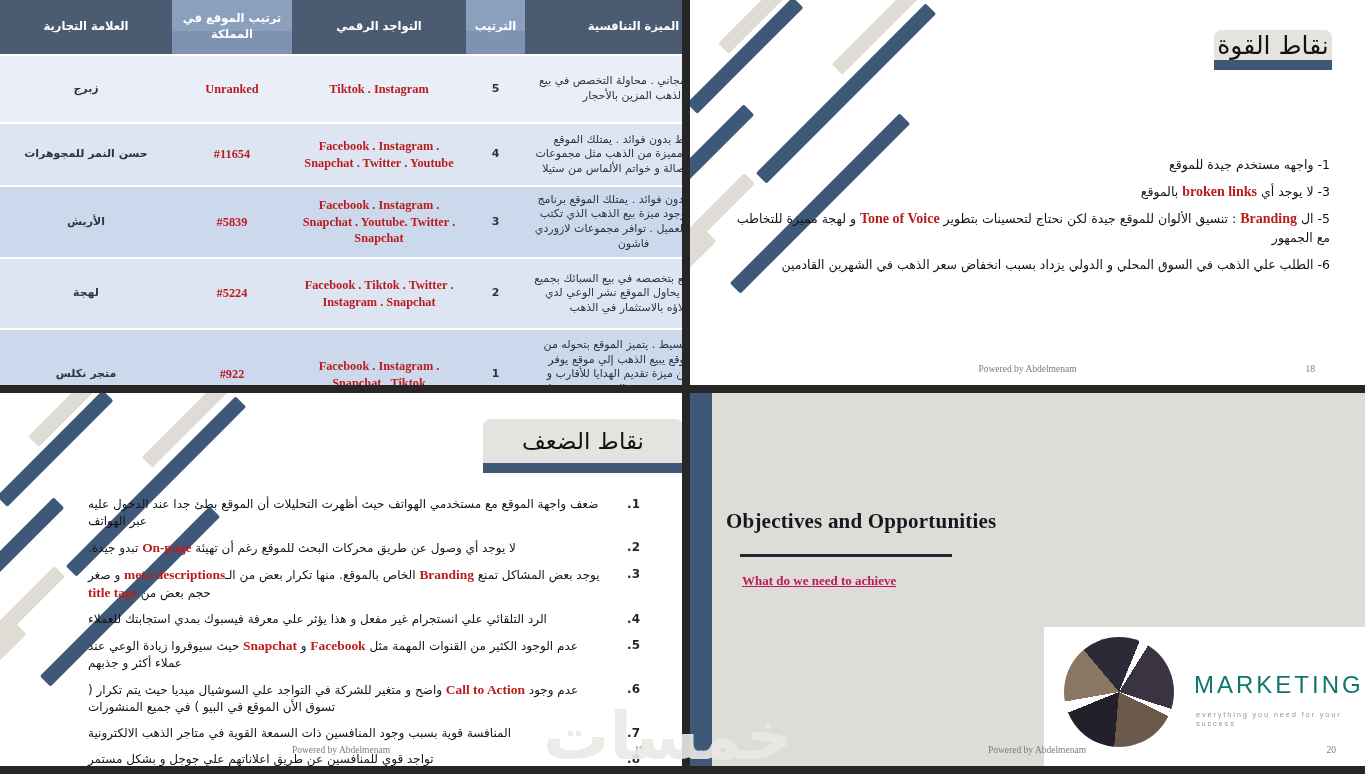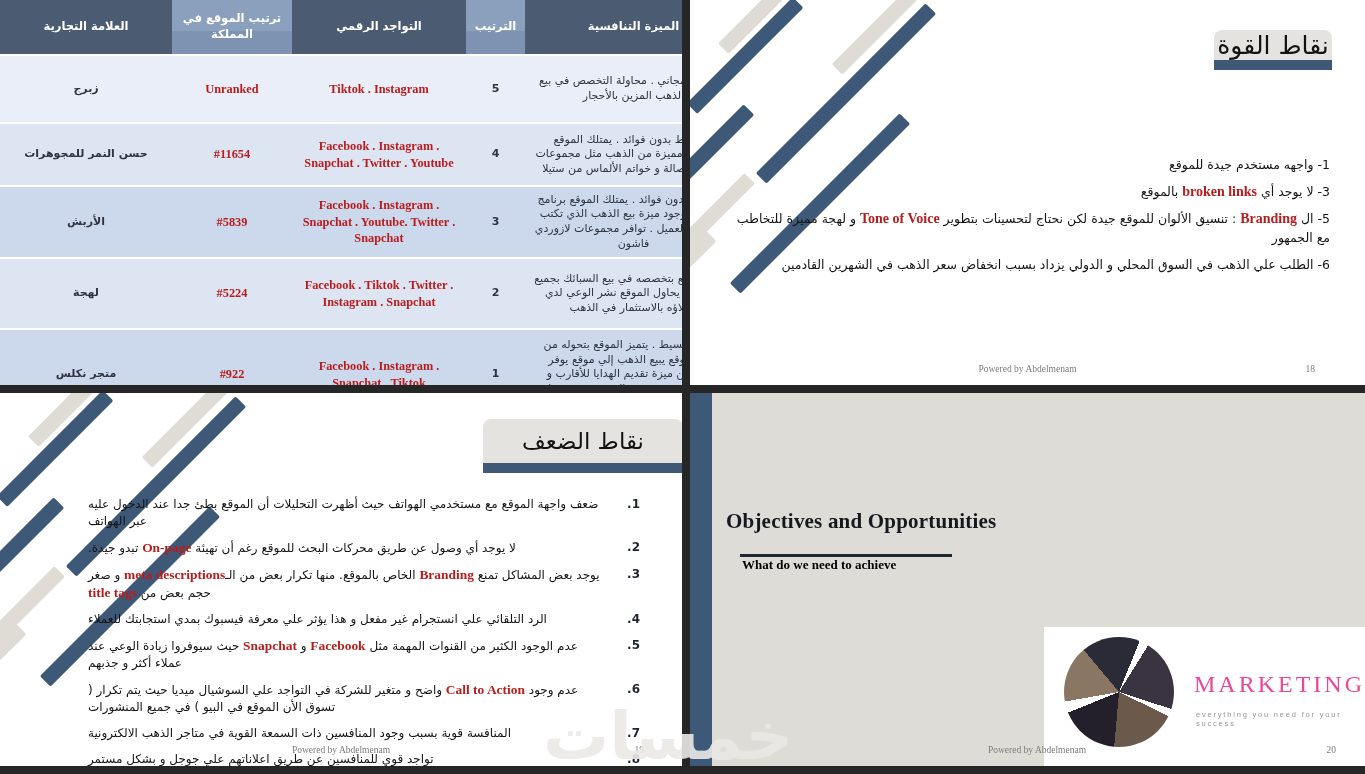--- a/index.html
+++ b/index.html
@@ -68,31 +68,31 @@
       font-family:"Liberation Serif",serif;font-size:9.5px;color:#7c7c7c;}
   .pgnum{position:absolute;bottom:11px;font-family:"Liberation Serif",serif;
       font-size:9.5px;color:#7c7c7c;}
   .pg2{right:50px;} .pg3{right:38px;} .pg4{right:48px;margin-left:24px;}
 
   
   .leftbar{position:absolute;left:0;top:0;width:22px;height:100%;background:#3e5878;}
   .obj-title{position:absolute;left:36px;top:116px;font-family:"Liberation Serif",serif;
       font-weight:bold;font-size:21px;color:#15191f;letter-spacing:.2px;}
   .obj-rule{position:absolute;left:50px;top:161px;width:212px;height:3px;background:#1f2733;}
-  .obj-sub{position:absolute;left:52px;top:164px;font-family:"Liberation Serif",serif;
-      font-weight:bold;font-size:13px;color:#000000;}
+  .obj-sub{position:absolute;left:52px;top:180px;font-family:"Liberation Serif",serif;
+      font-weight:bold;font-size:13px;color:#be185d;text-decoration:underline;}
   .logo-box{position:absolute;left:354px;top:234px;width:321px;height:139px;background:#ffffff;}
   .logo-pie{position:absolute;left:20px;top:10px;width:110px;height:110px;border-radius:50%;
       background:conic-gradient(from -40deg,
         #2b2b38 0deg 62deg, #ffffff 62deg 72deg,
         #3a3342 72deg 148deg, #ffffff 148deg 156deg,
         #6b5a4c 156deg 225deg, #23202b 225deg 288deg,
         #ffffff 288deg 300deg, #8a7763 300deg 360deg);}
-  .logo-word{position:absolute;left:150px;top:44px;font-family:Liberation Serif, serif;
-      font-size:24px;letter-spacing:3px;color:#ec4899;}
+  .logo-word{position:absolute;left:150px;top:44px;font-family:Liberation Sans, sans-serif;
+      font-size:24px;letter-spacing:3px;color:#0f766e;}
   .logo-tag{position:absolute;left:152px;top:83px;font-family:"Liberation Sans",sans-serif;
       font-size:7.5px;letter-spacing:1.8px;color:#969696;}
 
   
   .watermark{position:absolute;left:543px;top:698px;z-index:50;direction:rtl;
       font-size:66px;font-weight:bold;color:#eae9e6;opacity:.9;pointer-events:none;}
 </style>
 </head>
 <body>
 

